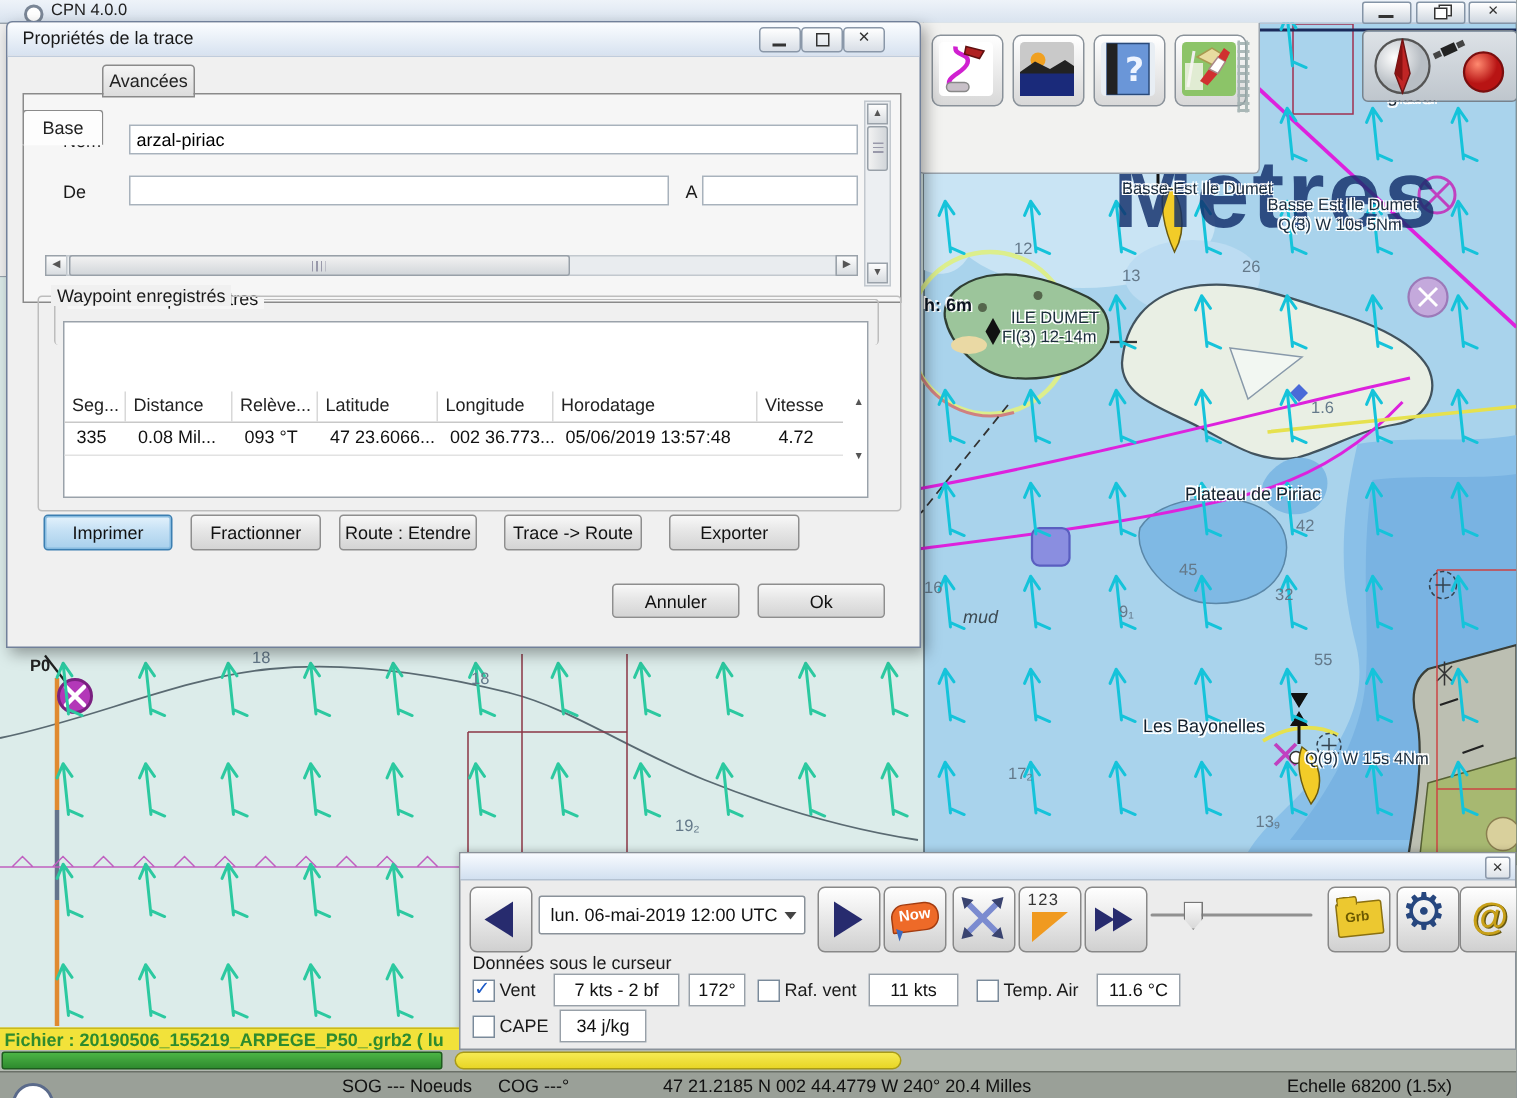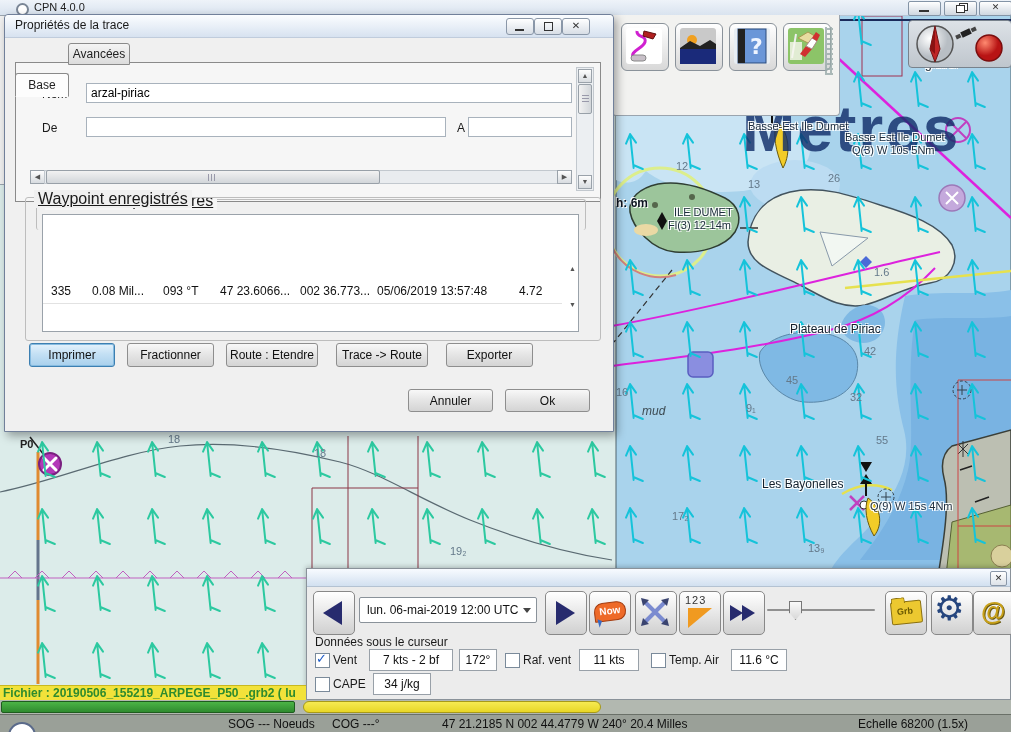--- a/index.html
+++ b/index.html
@@ -71,21 +71,21 @@
   .sb-thumb-v{position:absolute;left:1px;width:12px;background:linear-gradient(90deg,#f2f2f2,#d2d6da);
     border:1px solid #98a0a8;border-radius:2px;}
   .grip-h{position:absolute;left:3px;top:10px;width:7px;height:7px;
     background:repeating-linear-gradient(0deg,#99a 0 1px,transparent 1px 3px);}
   .sbh-track{position:absolute;background:#e9ecef;border:1px solid #c2c8ce;}
   .sb-thumb-h{position:absolute;top:1px;height:12px;background:linear-gradient(#f2f2f2,#d2d6da);
     border:1px solid #98a0a8;border-radius:2px;}
   .grip-v{position:absolute;left:50%;margin-left:-5px;top:3px;width:9px;height:7px;
     background:repeating-linear-gradient(90deg,#99a 0 1px,transparent 1px 3px);}
   .fieldset{position:absolute;border:1px solid #bdbdbd;border-radius:3px;}
-  .legend{position:absolute;top:-8px;left:8px;background:#f0f0f0;padding:0 4px;font-size:16px;color:#1a1a1a;text-decoration:underline;}
+  .legend{position:absolute;top:-8px;left:8px;background:#f0f0f0;padding:0 4px;font-size:12px;color:#1a1a1a;}
   #params-group{left:20px;top:136px;width:548px;height:30px;border-bottom:none;background:transparent;}
   #params-group .legend{background:#f6f6f6;}
   #wp-group{left:20px;top:182px;width:574px;height:142px;}
   #wp-list{left:16px;top:16px;width:535px;height:116px;background:#fff;border:1px solid #9aa2aa;position:absolute;}
   .hdr-row{position:absolute;left:0;top:46px;height:20px;width:519px;display:flex;border-bottom:1px solid #c8c8c8;}
   .hdr-cell{font-size:12px;color:#222;padding:2px 0 0 5px;border-right:1px solid #d8d8d8;
     box-sizing:border-box;overflow:hidden;white-space:nowrap;}
   .data-row{position:absolute;left:0;top:66px;height:22px;width:519px;display:flex;border-bottom:1px solid #e2e2e2;}
   .data-cell{font-size:12px;color:#111;padding:3px 0 0 8px;box-sizing:border-box;overflow:hidden;white-space:nowrap;}
   .list-sb{position:absolute;right:2px;font-size:7px;color:#555;}
@@ -358,21 +358,21 @@
       <span class="map-label depth" style="left: 850px; top: 391px;">32</span>
       <span class="map-label depth" style="left: 746px; top: 402px;">9₁</span>
       <span class="map-label mud" style="left: 642px; top: 404px;">mud</span>
       <span class="map-label depth" style="left: 876px; top: 434px;">55</span>
       <span class="map-label depth" style="left: 168px; top: 433px;">18</span>
       <span class="map-label wp" style="left: 20px; top: 438px;">P0</span>
       <span class="map-label depth" style="left: 314px; top: 447px;">18</span>
       <span class="map-label place" style="left: 762px; top: 477px;">Les Bayonelles</span>
       <span class="map-label halo" style="left: 870px; top: 500px;">Q(9) W 15s 4Nm</span>
       <span class="map-label depth" style="left: 672px; top: 510px;">17₂</span>
-      <span class="map-label depth" style="left: 808px; top: 542px;">13₉</span>
+      <span class="map-label depth" style="left: 837px; top: 542px;">13₉</span>
       <span class="map-label depth" style="left: 450px; top: 545px;">19₂</span>
     </div>
 
   <div class="abs" id="app-titlebar">
     <div class="abs" id="app-icon"></div>
     <div class="abs" id="app-title">CPN 4.0.0</div>
     <div class="abs winbtn" style="left:908px">
         <span class="bar"></span>
       </div>
     <div class="abs winbtn" style="left:944px">
@@ -490,20 +490,29 @@
         <div class="sb-thumb-h" style="left:16px;width:332px">
             <span class="grip-v"></span>
           </div>
         <div class="sb-btn" style="right:0;top:1px;width:13px;height:12px">▶</div>
       </div>
     </div>
 
     <div class="fieldset" id="wp-group">
       <span class="legend">Waypoint enregistrés</span>
       <div id="wp-list">
+        <div class="hdr-row">
+          <div class="hdr-cell" style="width:41px">Seg...</div>
+          <div class="hdr-cell" style="width:71px">Distance</div>
+          <div class="hdr-cell" style="width:57px">Relève...</div>
+          <div class="hdr-cell" style="width:80px">Latitude</div>
+          <div class="hdr-cell" style="width:77px">Longitude</div>
+          <div class="hdr-cell" style="width:136px">Horodatage</div>
+          <div class="hdr-cell" style="width:57px;border-right:none">Vitesse</div>
+        </div>
         <div class="data-row">
           <div class="data-cell" style="width:41px">335</div>
           <div class="data-cell" style="width:71px">0.08 Mil...</div>
           <div class="data-cell" style="width:57px">093 °T</div>
           <div class="data-cell" style="width:80px">47 23.6066...</div>
           <div class="data-cell" style="width:77px">002 36.773...</div>
           <div class="data-cell" style="width:136px">05/06/2019 13:57:48</div>
           <div class="data-cell" style="width:57px;padding-left:14px">4.72</div>
         </div>
         <div class="list-sb" style="top:50px">▲</div>

